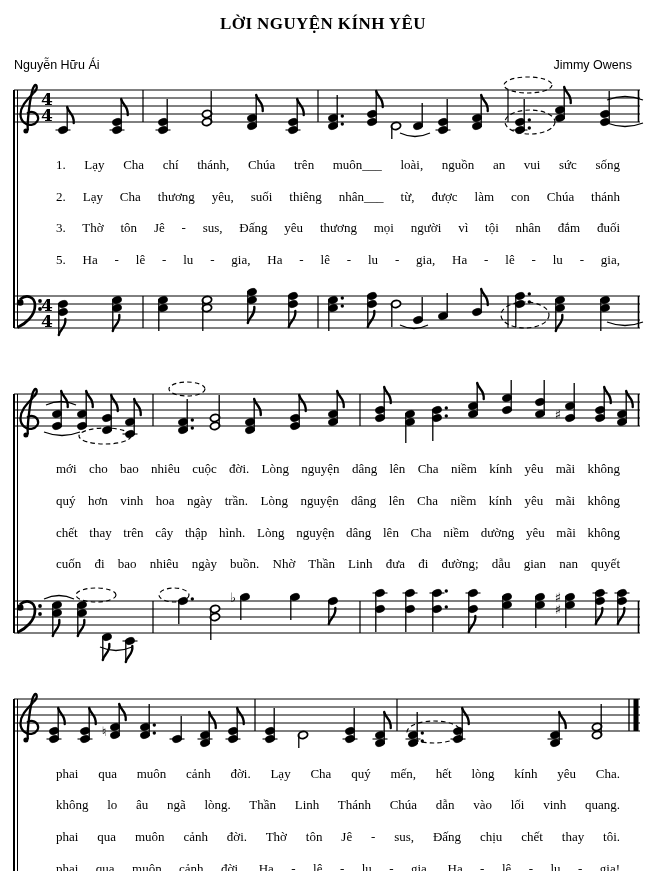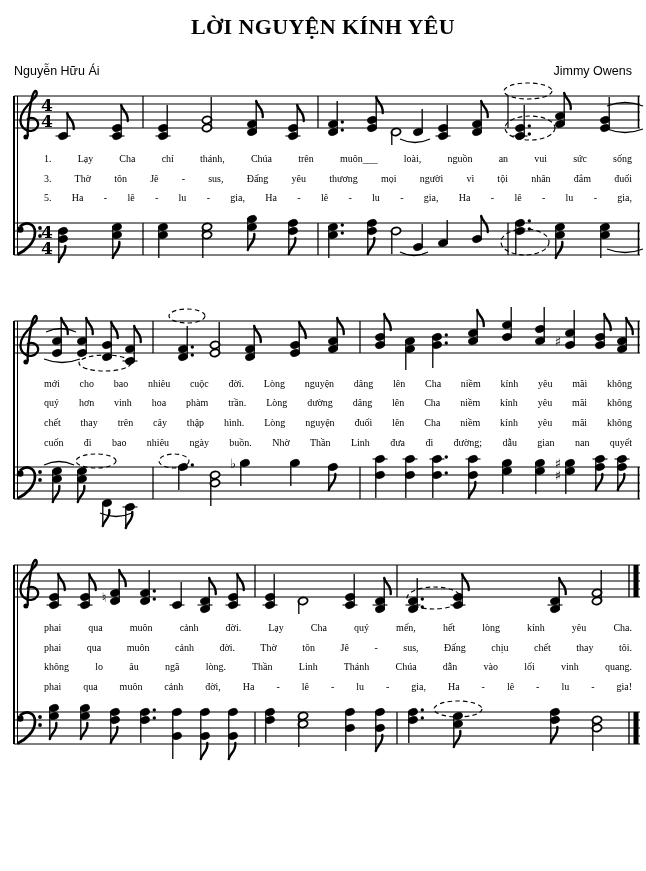--- a/index.html
+++ b/index.html
@@ -1,27 +1,27 @@
 <!DOCTYPE html>
 <html><head>
 <meta charset="utf-8">
 <style>
   html,body{margin:0;padding:0;background:#ffffff;}
   body{width:646px;color:#000;font-family:"Liberation Serif",serif;}
   .page{position:relative;width:646px;}
-  .title{text-align:center;font-size:22px;font-weight:bold;letter-spacing:.4px;margin:14px 0 0 0;
+  .title{text-align:center;font-size:17px;font-weight:bold;letter-spacing:.4px;margin:14px 0 0 0;
          font-family:"Liberation Serif",serif;}
   .credits{display:flex;justify-content:space-between;align-items:flex-end;
            font-family:"Liberation Sans",sans-serif;font-size:12.5px;margin:24px 14px 4px 14px;}
   .system{position:relative;margin-bottom:20px;}
   .sysline{position:absolute;left:13px;top:14px;bottom:32px;width:4.5px;
            border-left:2.8px solid #000;border-right:1.3px solid #000;box-sizing:border-box;}
   svg{display:block;}
   .lyrics{padding:1px 14px 1px 44px;}
-  .lyrics p{margin:0;font-size:10px;line-height:19.6px;text-align:justify;text-align-last:justify;}
+  .lyrics p{margin:12px;font-size:13px;line-height:19.6px;text-align:justify;text-align-last:justify;}
 </style>
 </head>
 <body>
 
 <div class="page">
   <h1 class="title">LỜI NGUYỆN KÍNH YÊU</h1>
   <div class="credits">
     <span>Nguyễn Hữu Ái</span>
     <span>Jimmy Owens</span>
   </div>
@@ -103,20 +103,21 @@
           <ellipse cx="605" cy="46" rx="4.7" ry="3.4" transform="rotate(-16 605 46)" fill="#000000" stroke="#000000" stroke-width="0.6"></ellipse>
           <line x1="609.2" y1="15" x2="609.2" y2="47" stroke="#000000" stroke-width="1.3"></line>
           <ellipse cx="528" cy="9" rx="24" ry="8" fill="none" stroke="#000000" stroke-width="1.15" stroke-dasharray="4.5 3.2"></ellipse>
           <ellipse cx="530" cy="46" rx="25" ry="12" fill="none" stroke="#000000" stroke-width="1.15" stroke-dasharray="4.5 3.2"></ellipse>
           <path d="M400 57 Q 415 64 430 57" fill="none" stroke="#000000" stroke-width="1.25"></path>
           <path d="M607 47 Q 625 54 643 47" fill="none" stroke="#000000" stroke-width="1.25"></path>
           <path d="M607 24 Q 625 17 643 24" fill="none" stroke="#000000" stroke-width="1.25"></path>
         </svg>
         <div class="lyrics">
           <p>1. Lạy Cha chí thánh, Chúa trên muôn___ loài, nguồn an vui sức sống</p>
+          <p>2. Lạy Cha thương yêu, suối thiêng nhân___ từ, được làm con Chúa thánh</p>
           <p>3. Thờ tôn Jê - sus, Đấng yêu thương mọi người vì tội nhân đắm đuối</p>
           <p>5. Ha - lê - lu - gia, Ha - lê - lu - gia, Ha - lê - lu - gia,</p>
         </div>
         <svg width="646" height="78" viewBox="0 0 646 78">
           <line x1="14" y1="14" x2="640" y2="14" stroke="#000000" stroke-width="1"></line>
           <line x1="14" y1="22" x2="640" y2="22" stroke="#000000" stroke-width="1"></line>
           <line x1="14" y1="30" x2="640" y2="30" stroke="#000000" stroke-width="1"></line>
           <line x1="14" y1="38" x2="640" y2="38" stroke="#000000" stroke-width="1"></line>
           <line x1="14" y1="46" x2="640" y2="46" stroke="#000000" stroke-width="1"></line>
           <circle cx="20.2" cy="20.5" r="3.3" fill="#000000"></circle>
@@ -271,22 +272,22 @@
           <line x1="626.2" y1="11" x2="626.2" y2="43" stroke="#000000" stroke-width="1.3"></line>
           <path d="M626.2 11 C627.2 17,633.7 18,632.7 27" fill="none" stroke="#000000" stroke-width="2.4" stroke-linecap="round"></path>
           <text x="558" y="38.5" text-anchor="middle" font-family="&quot;DejaVu Sans&quot;,sans-serif" font-size="13" fill="#000000">♯</text>
           <ellipse cx="105" cy="56" rx="26" ry="8" fill="none" stroke="#000000" stroke-width="1.15" stroke-dasharray="4.5 3.2"></ellipse>
           <ellipse cx="187" cy="9" rx="18" ry="7" fill="none" stroke="#000000" stroke-width="1.15" stroke-dasharray="4.5 3.2"></ellipse>
           <path d="M46 25 Q 61 18 76 25" fill="none" stroke="#000000" stroke-width="1.25"></path>
           <path d="M44 52 Q 62 59 80 52" fill="none" stroke="#000000" stroke-width="1.25"></path>
         </svg>
         <div class="lyrics">
           <p>mới cho bao nhiêu cuộc đời. Lòng nguyện dâng lên Cha niềm kính yêu mãi không</p>
-          <p>quý hơn vinh hoa phàm trần. Lòng dường dâng lên Cha niềm kính yêu mãi không</p>
-          <p>chết thay trên cây thập hình. Lòng nguyện đuối lên Cha niềm kính yêu mãi không</p>
+          <p>quý hơn vinh hoa ngày trần. Lòng nguyện dâng lên Cha niềm kính yêu mãi không</p>
+          <p>chết thay trên cây thập hình. Lòng nguyện dâng lên Cha niềm dường yêu mãi không</p>
           <p>cuốn đi bao nhiêu ngày buồn. Nhờ Thần Linh đưa đi đường; dẫu gian nan quyết</p>
         </div>
         <svg width="646" height="78" viewBox="0 0 646 78">
           <line x1="14" y1="14" x2="640" y2="14" stroke="#000000" stroke-width="1"></line>
           <line x1="14" y1="22" x2="640" y2="22" stroke="#000000" stroke-width="1"></line>
           <line x1="14" y1="30" x2="640" y2="30" stroke="#000000" stroke-width="1"></line>
           <line x1="14" y1="38" x2="640" y2="38" stroke="#000000" stroke-width="1"></line>
           <line x1="14" y1="46" x2="640" y2="46" stroke="#000000" stroke-width="1"></line>
           <circle cx="20.2" cy="20.5" r="3.3" fill="#000000"></circle>
           <path d="M20 17.5 C26.5 11.8 35 14.5 35 23.5 C35 33.5 26 41.5 17.5 45.5" fill="none" stroke="#000000" stroke-width="2.7"></path>
@@ -449,22 +450,22 @@
           <line x1="559.2" y1="27" x2="559.2" y2="59" stroke="#000000" stroke-width="1.3"></line>
           <path d="M559.2 27 C560.2 33,566.7 34,565.7 43" fill="none" stroke="#000000" stroke-width="2.4" stroke-linecap="round"></path>
           <ellipse cx="597" cy="42" rx="4.7" ry="3.4" transform="rotate(-16 597 42)" fill="#fff" stroke="#000000" stroke-width="1.8"></ellipse>
           <ellipse cx="597" cy="50" rx="4.7" ry="3.4" transform="rotate(-16 597 50)" fill="#fff" stroke="#000000" stroke-width="1.8"></ellipse>
           <line x1="601.2" y1="19" x2="601.2" y2="51" stroke="#000000" stroke-width="1.3"></line>
           <text x="104" y="50.5" text-anchor="middle" font-family="&quot;DejaVu Sans&quot;,sans-serif" font-size="13" fill="#000000">♮</text>
           <ellipse cx="434" cy="47" rx="27" ry="11" fill="none" stroke="#000000" stroke-width="1.15" stroke-dasharray="4.5 3.2"></ellipse>
         </svg>
         <div class="lyrics">
           <p>phai qua muôn cảnh đời. Lạy Cha quý mến, hết lòng kính yêu Cha.</p>
+          <p>không lo âu ngã lòng. Thần Linh Thánh Chúa dẫn vào lối vinh quang.</p>
           <p>phai qua muôn cảnh đời. Thờ tôn Jê - sus, Đấng chịu chết thay tôi.</p>
-          <p>không lo âu ngã lòng. Thần Linh Thánh Chúa dẫn vào lối vinh quang.</p>
           <p>phai qua muôn cảnh đời, Ha - lê - lu - gia, Ha - lê - lu - gia!</p>
         </div>
         <svg width="646" height="78" viewBox="0 0 646 78">
           <line x1="14" y1="14" x2="640" y2="14" stroke="#000000" stroke-width="1"></line>
           <line x1="14" y1="22" x2="640" y2="22" stroke="#000000" stroke-width="1"></line>
           <line x1="14" y1="30" x2="640" y2="30" stroke="#000000" stroke-width="1"></line>
           <line x1="14" y1="38" x2="640" y2="38" stroke="#000000" stroke-width="1"></line>
           <line x1="14" y1="46" x2="640" y2="46" stroke="#000000" stroke-width="1"></line>
           <circle cx="20.2" cy="20.5" r="3.3" fill="#000000"></circle>
           <path d="M20 17.5 C26.5 11.8 35 14.5 35 23.5 C35 33.5 26 41.5 17.5 45.5" fill="none" stroke="#000000" stroke-width="2.7"></path>

